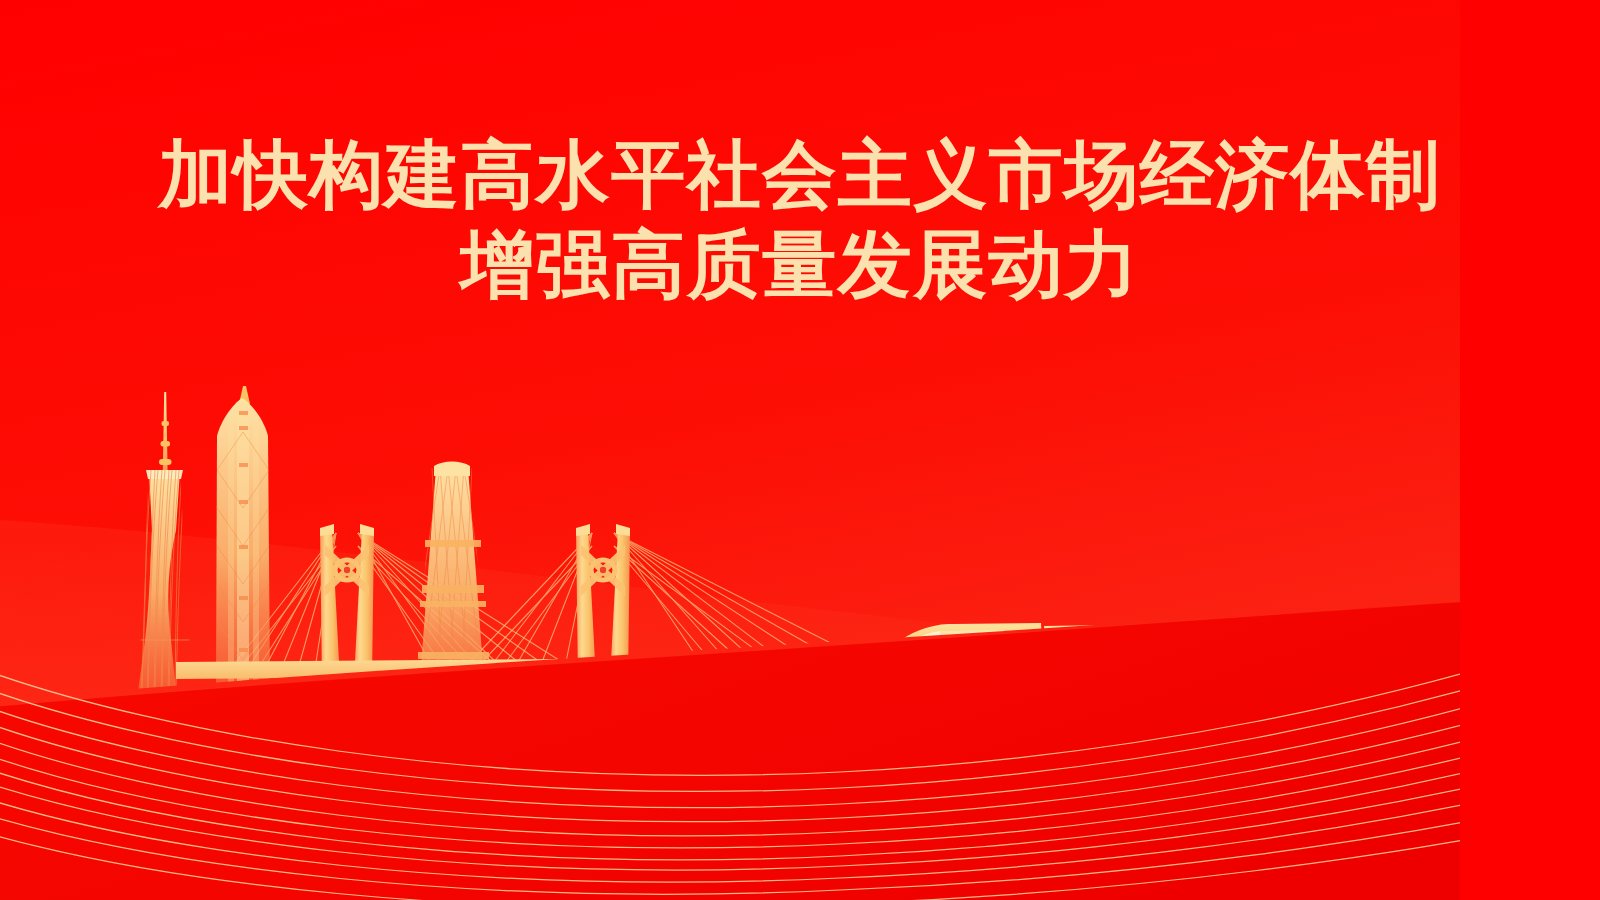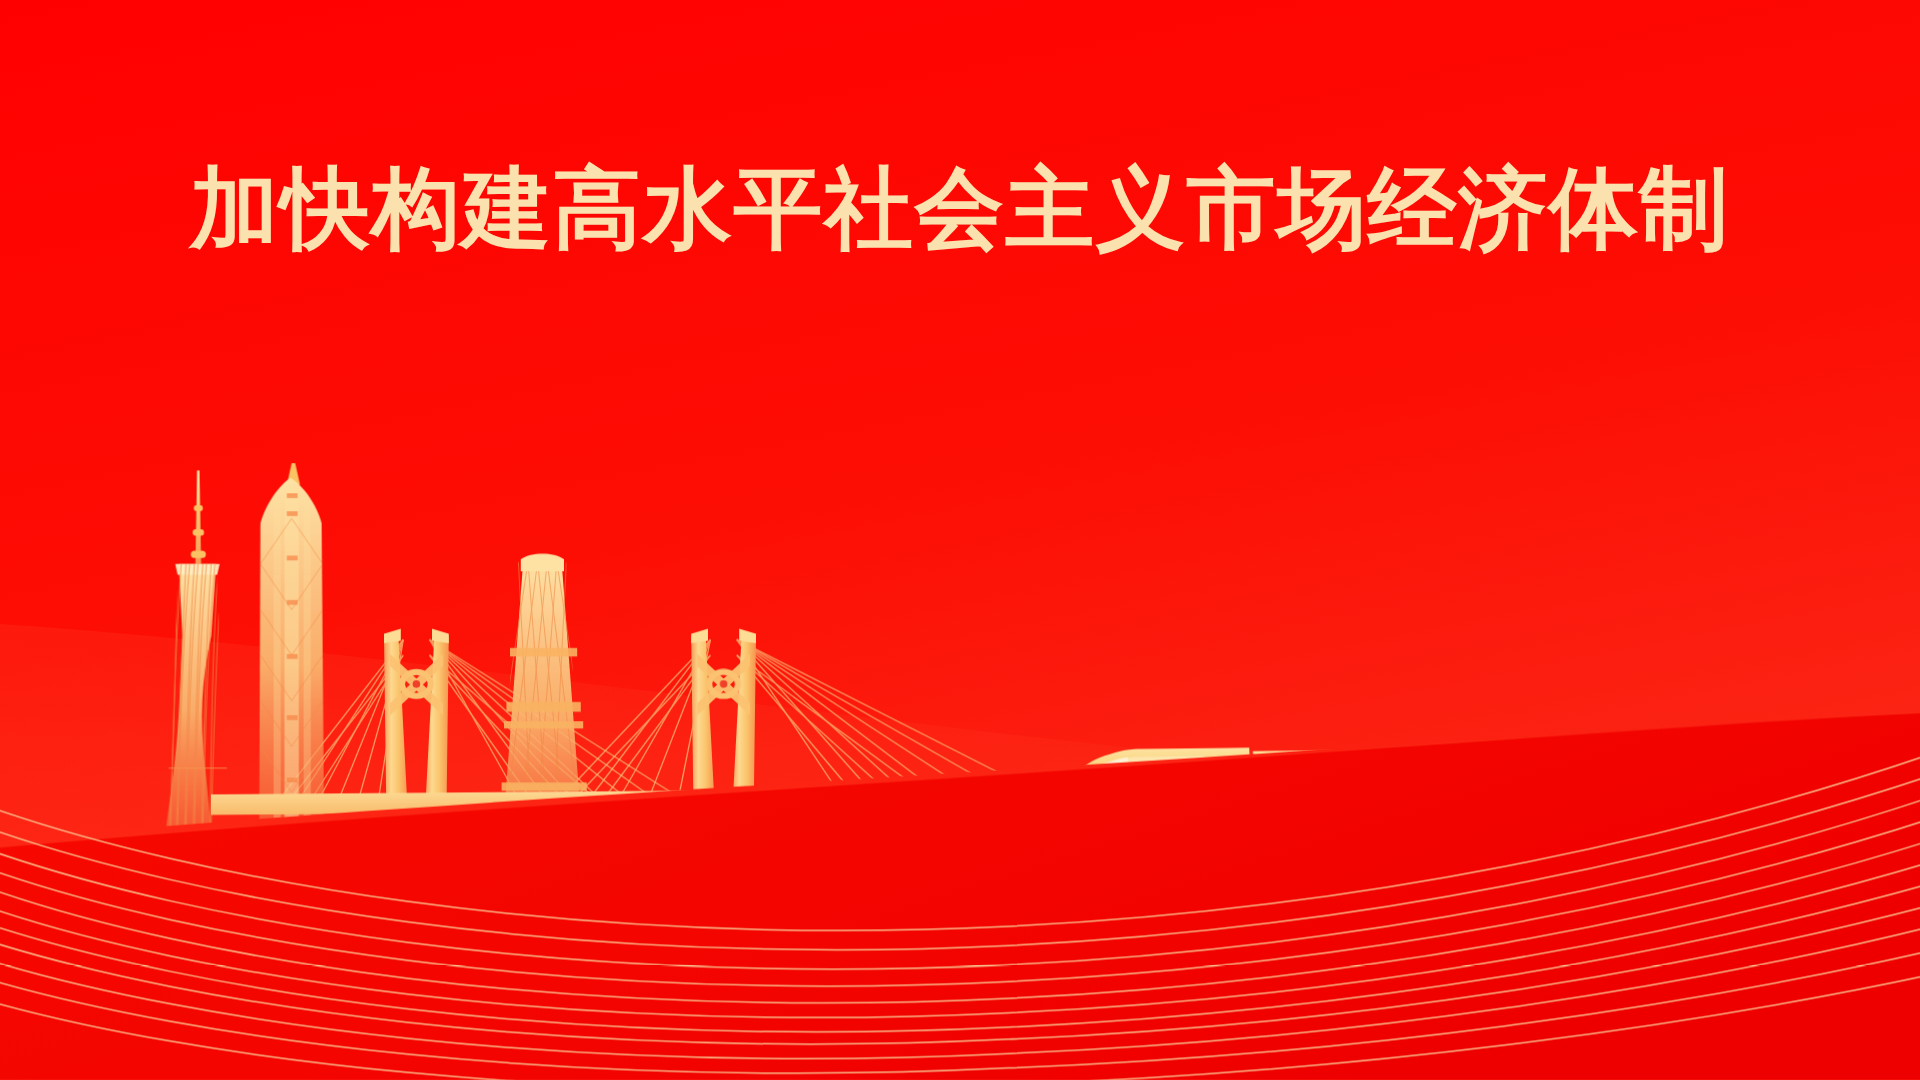--- a/index.html
+++ b/index.html
@@ -3,21 +3,21 @@
 <meta charset="utf-8">
 <title>poster</title>
 <style>
   html,body{margin:0;padding:0;background:#ff0000;}
   body{
     font-family:"DejaVu Sans","Liberation Sans",sans-serif;
     -webkit-font-smoothing:antialiased;
   }
   #poster{
     position:relative;
-    width:1600px;
+    width:1460px;
     height:900px;
     overflow:hidden;
     background:#8b5cf6;
   }
   #bg-svg{
     position:absolute;
     left:0; top:0;
     width:1600px;
     height:900px;
     display:block;
@@ -346,15 +346,16 @@
       <path d="M-10,770 C160,826 470,874 840,856 C1130,843 1400,795 1610,736"></path>
       <path d="M-10,784 C160,838 470,884 840,866 C1130,854 1400,809 1610,754"></path>
       <path d="M-10,800 C160,852 470,896 840,878 C1130,866 1400,824 1610,772"></path>
       <path d="M-10,816 C160,866 470,908 840,890 C1130,879 1400,840 1610,792"></path>
       <path d="M-10,834 C160,882 470,922 840,904 C1130,893 1400,857 1610,812"></path>
     </g>
   </svg>
 
   <div id="headline">
     <span class="hl-line hl-1">加快构建高水平社会主义市场经济体制</span>
+    <span class="hl-line hl-2">增强高质量发展动力</span>
   </div>
 
 </div>
 
 </body></html>

